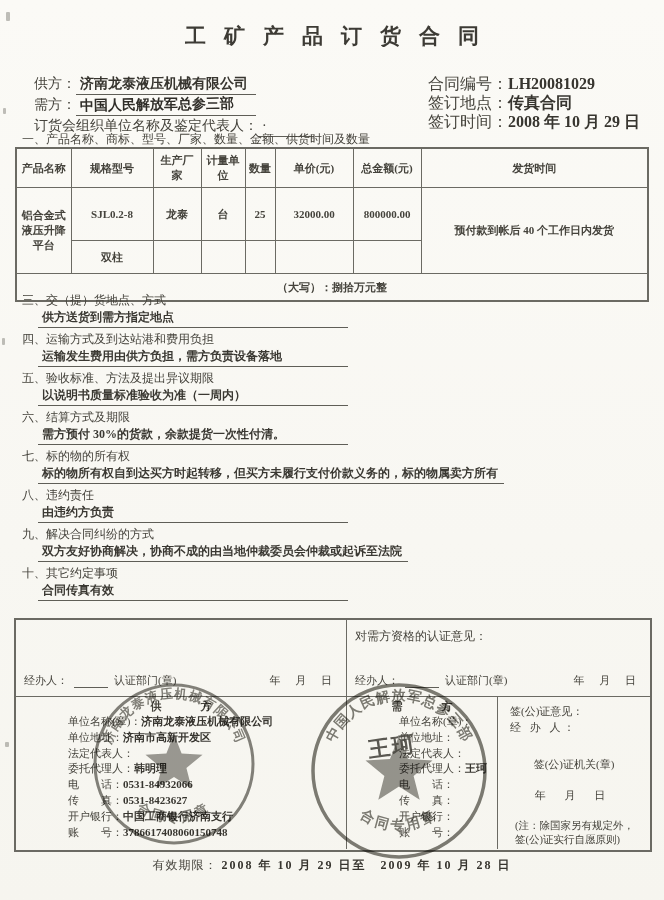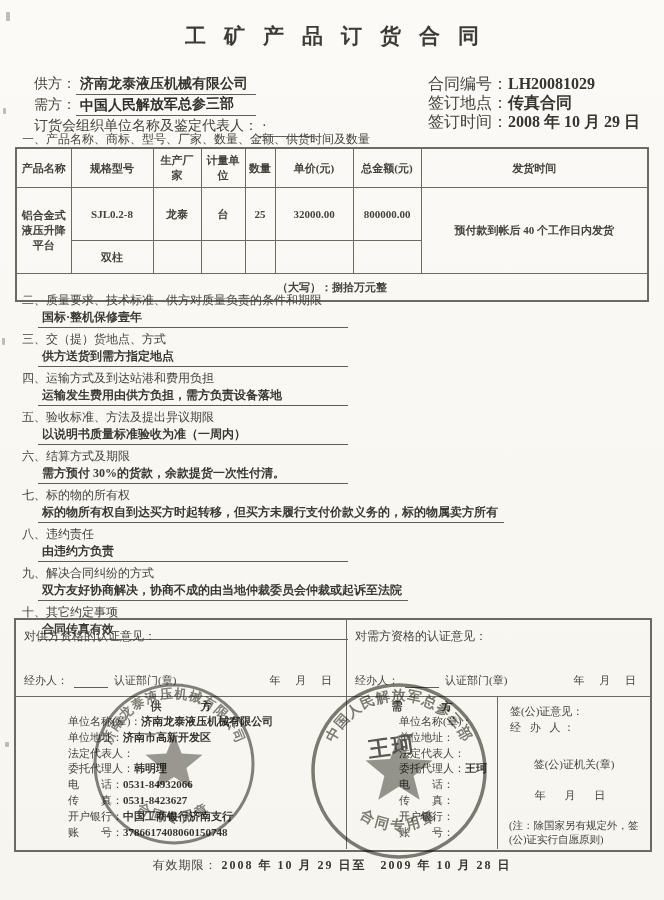--- a/index.html
+++ b/index.html
@@ -67,21 +67,21 @@
   .pheader{text-align:center;font-weight:bold;letter-spacing:14px;text-indent:14px;line-height:16px;}
   .prow{line-height:15.8px;white-space:nowrap;overflow:hidden;padding:0 4px;}
   .plabel{color:#45433c;margin-left:48px;}
   .pvalue{font-weight:bold;color:#37352f;}
 
   .notary{padding:3px 6px;}
   .n-title{line-height:16px;}
   .n-op{line-height:16px;letter-spacing:3px;}
   .n-org{margin-top:22px;text-align:center;}
   .n-date{margin-top:16px;text-align:center;letter-spacing:8px;}
-  .n-note{position:absolute;bottom:5px;left:5px;right:4px;font-size:10.5px;line-height:14px;}
+  .n-note{position:absolute;bottom:5px;left:11px;right:4px;font-size:10.5px;line-height:14px;}
 
   .stamp{position:absolute;mix-blend-mode:multiply;opacity:.85;}
   .stamp-supplier{left:72px;top:58px;}
   .stamp-buyer{left:290px;top:58px;}
   .hand-name{
     position:absolute;left:352px;top:112px;font-size:22px;font-weight:bold;
     color:#4a4841;transform:rotate(-8deg);letter-spacing:2px;opacity:.9;
   }
 
   .validity{position:absolute;top:857px;left:0;right:0;text-align:center;font-size:12px;letter-spacing:1px;}
@@ -166,24 +166,20 @@
         <td></td>
       </tr>
       <tr>
         <td colspan="8" class="amount">（大写）：捌拾万元整</td>
       </tr>
     </tbody>
   </table>
 
   <div class="sections">
     <div class="section">
-      <div class="s-head"><span>二、</span><span>质量要求、技术标准、供方对质量负责的条件和期限</span></div>
-      <div class="s-val"><span class="u">国标·整机保修壹年</span></div>
-    </div>
-    <div class="section">
       <div class="s-head"><span>三、</span><span>交（提）货地点、方式</span></div>
       <div class="s-val"><span class="u">供方送货到需方指定地点</span></div>
     </div>
     <div class="section">
       <div class="s-head"><span>四、</span><span>运输方式及到达站港和费用负担</span></div>
       <div class="s-val"><span class="u">运输发生费用由供方负担，需方负责设备落地</span></div>
     </div>
     <div class="section">
       <div class="s-head"><span>五、</span><span>验收标准、方法及提出异议期限</span></div>
       <div class="s-val"><span class="u">以说明书质量标准验收为准（一周内）</span></div>
@@ -207,21 +203,20 @@
     <div class="section">
       <div class="s-head"><span>十、</span><span>其它约定事项</span></div>
       <div class="s-val"><span class="u">合同传真有效</span></div>
     </div>
   </div>
 
   <div class="bottombox">
 
     <div class="certrow">
       <div class="certcell left">
-        <div class="cert-title">对供方资格的认证意见：</div>
         <div class="cert-line">
           <span>经办人：</span>
           <span class="gap"></span>
           <span>认证部门(章)</span>
           <span class="date">年 月 日</span>
         </div>
       </div>
       <div class="certcell">
         <div class="cert-title">对需方资格的认证意见：</div>
         <div class="cert-line">

